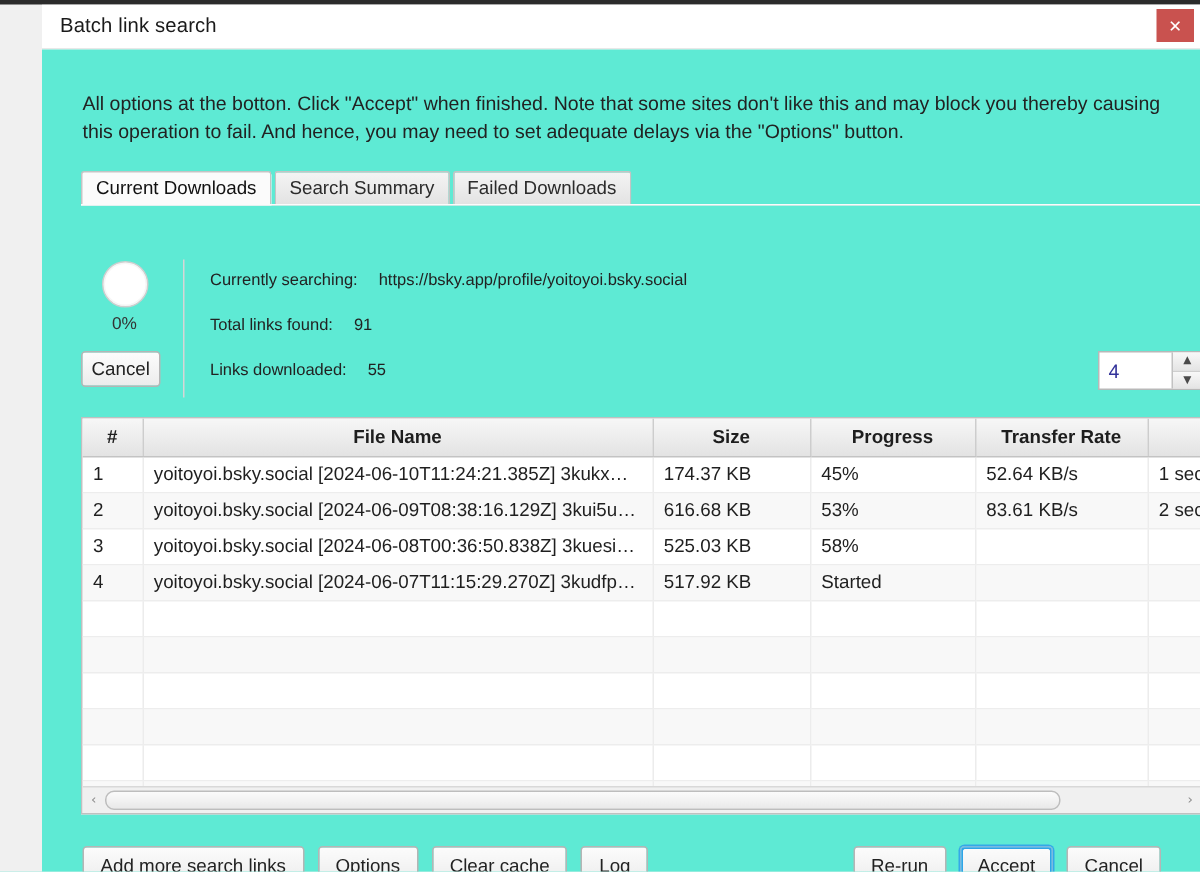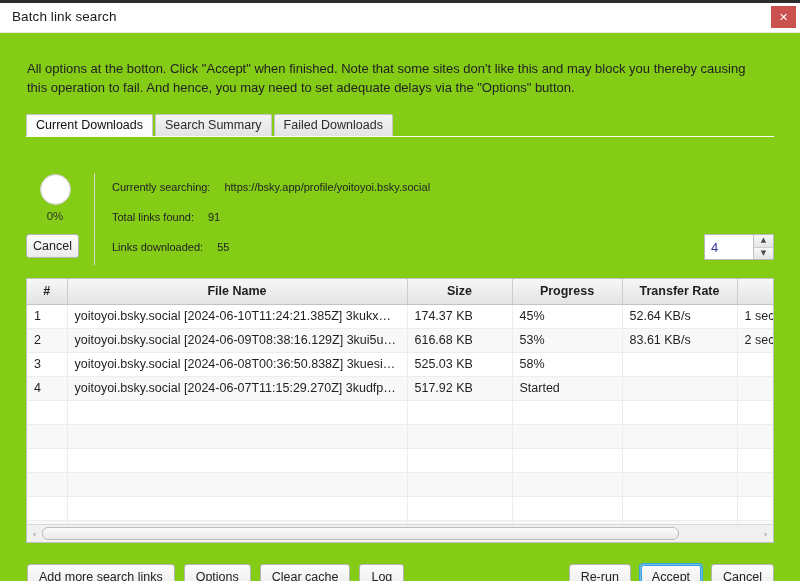--- a/index.html
+++ b/index.html
@@ -18,20 +18,21 @@
 
   
   .window {
     position: absolute;
     left: 0; top: 0;
     width: 800px; height: 581px;
     background: #f0f0f0;
     border-top: 3px solid #2b2b2b;
     box-sizing: border-box;
     overflow: hidden;
+    padding-left: 28px;
   }
   .titlebar {
     position: relative;
     height: 29px;
     background: #ffffff;
     border-bottom: 1px solid #e8e8e8;
   }
   .titlebar-text {
     position: absolute;
     left: 12px;
@@ -54,21 +55,21 @@
     align-items: center;
     justify-content: center;
     cursor: pointer;
     font-family: "DejaVu Sans", sans-serif;
   }
 
   
   .body {
     position: relative;
     height: 549px;
-    background: #84cc16;
+    background: #5eead4;
   }
 
   .intro {
     position: absolute;
     left: 27px;
     top: 26px;
     width: 740px;
     font-size: 13px;
     line-height: 19px;
     color: #222;

